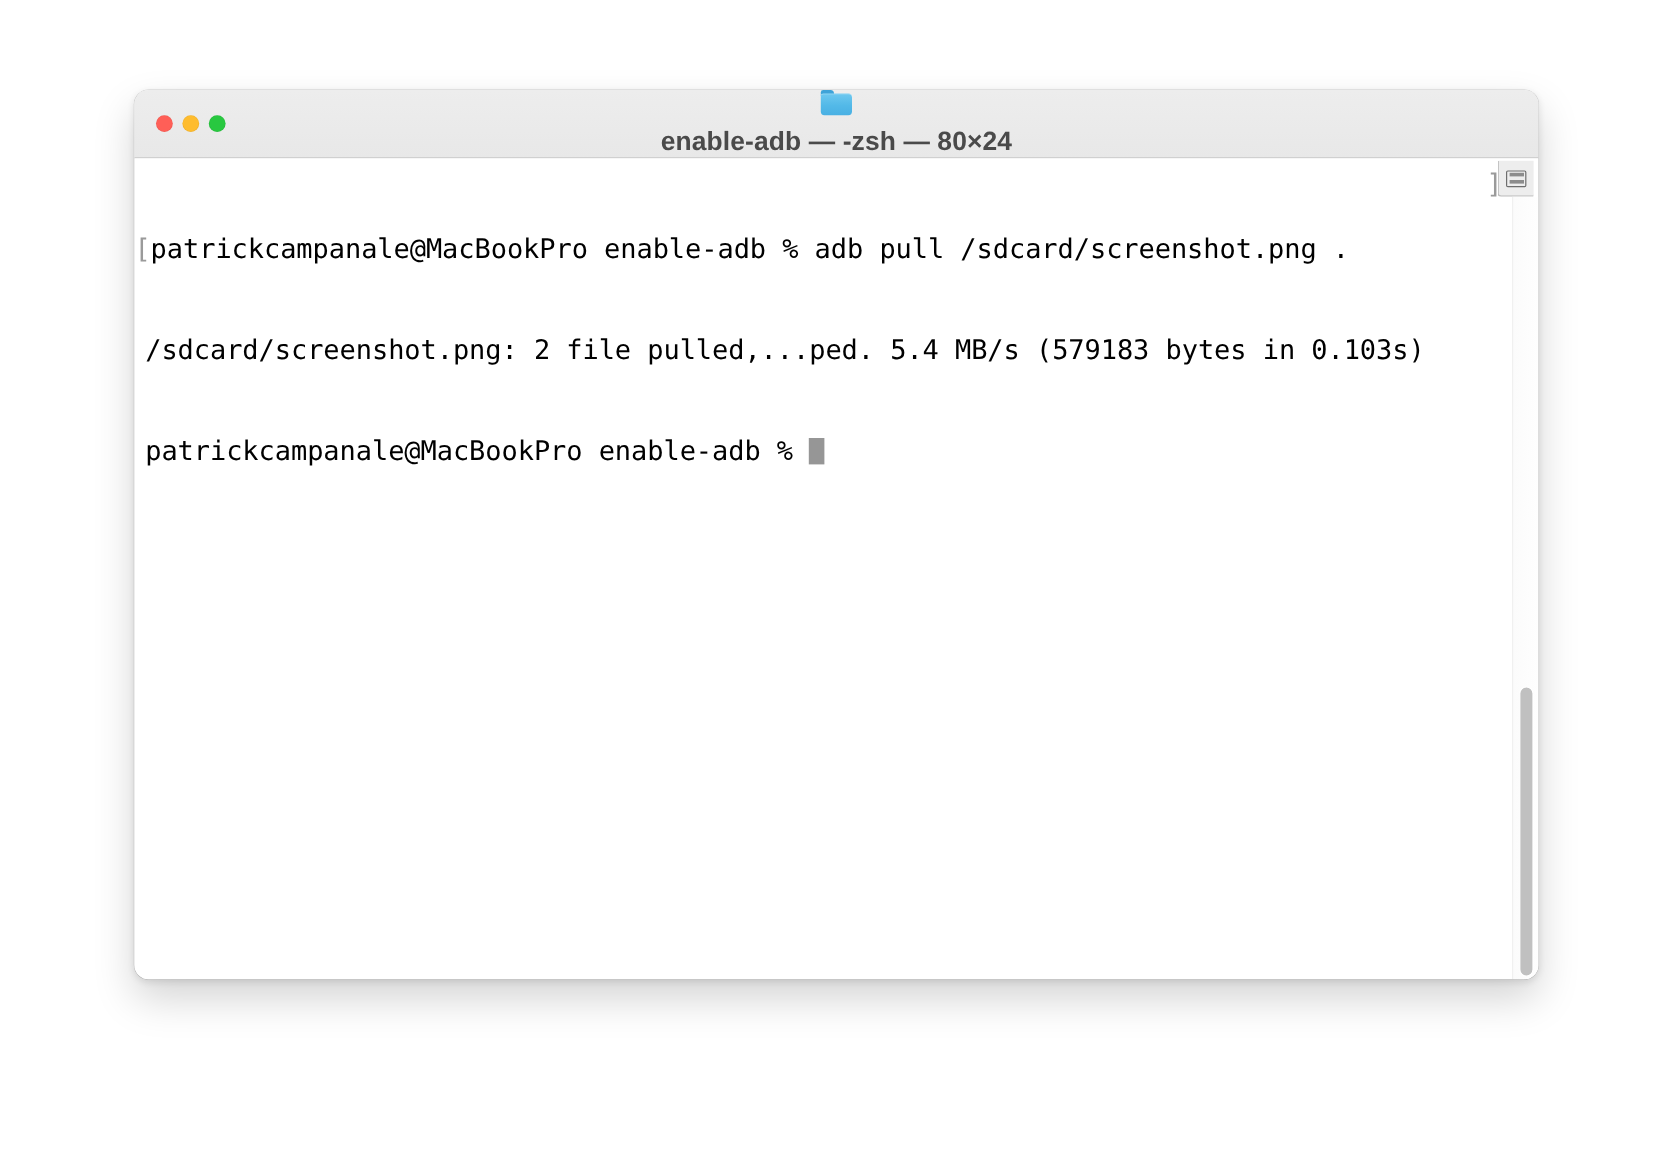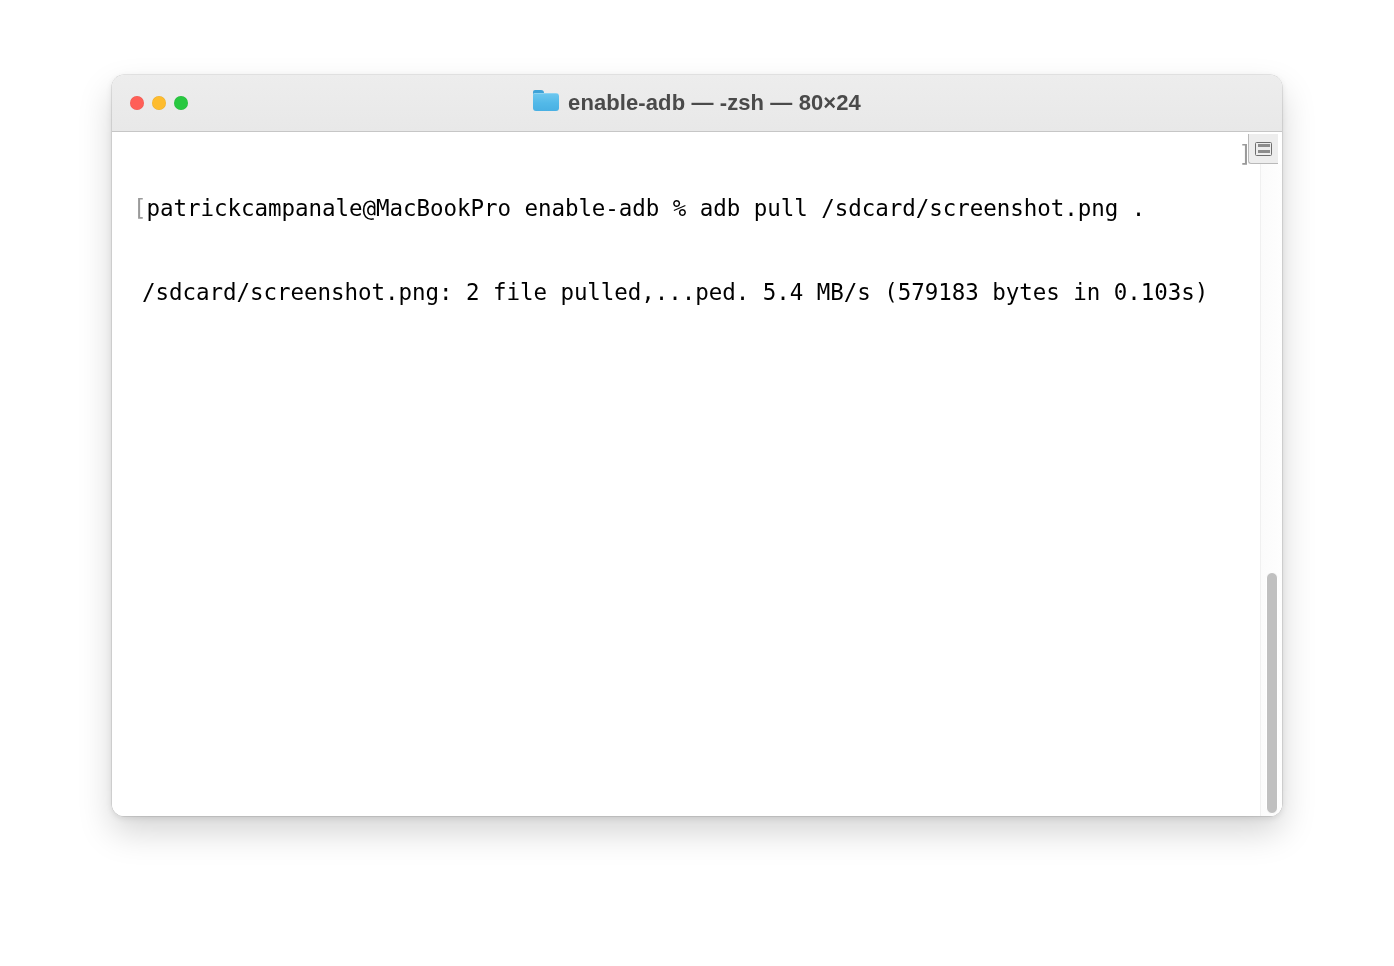--- a/index.html
+++ b/index.html
@@ -59,21 +59,23 @@
     height: 14px;
     border-radius: 50%;
     display: block;
   }
   .tl.close   { background: #ff5f57; box-shadow: inset 0 0 0 0.5px rgba(0,0,0,0.07); }
   .tl.min     { background: #febc2e; box-shadow: inset 0 0 0 0.5px rgba(0,0,0,0.07); }
   .tl.zoom    { background: #28c840; box-shadow: inset 0 0 0 0.5px rgba(0,0,0,0.07); }
 
   #title-group {
     display: flex;
+    align-items: center;
     gap: 9px;
+    flex-direction: column;
   }
   #folder-icon {
     width: 26px;
     height: 21px;
     position: relative;
     flex: 0 0 auto;
   }
   #folder-icon .tab {
     position: absolute;
     left: 0; top: 0;
@@ -116,21 +118,20 @@
     font-size: 22.5px;
     line-height: 28px;
     color: #000000;
     white-space: pre;
     letter-spacing: -0.05px;
   }
   .term-line {
     height: 28px;
     white-space: pre;
     padding-left: 9px;
-    margin-left: 21px;
   }
   .term-line.flush { padding-left: 0px; }
   .bracket {
     color: #9a9a9a;
   }
   .cursor-block {
     display: inline-block;
     width: 13px;
     height: 22px;
     background: #969696;
@@ -227,20 +228,21 @@
       <span id="window-title">enable-adb — -zsh — 80×24</span>
     </div>
 
   </div>
 
   <div id="terminal-body">
 
     <div id="terminal-screen">
       <div class="term-line flush"><span class="bracket">[</span><span>patrickcampanale@MacBookPro enable-adb % adb pull /sdcard/screenshot.png .</span></div>
       <div class="term-line"><span>/sdcard/screenshot.png: 2 file pulled,...ped. 5.4 MB/s (579183 bytes in 0.103s)</span></div>
+      <div class="term-line"><span>patrickcampanale@MacBookPro enable-adb % </span><span class="cursor-block"></span></div>
     </div>
 
     <div id="line-end-bracket">]</div>
 
     <div id="marks-button">
       <span id="marks-icon">
         <i></i>
           <i></i>
       </span>
     </div>

